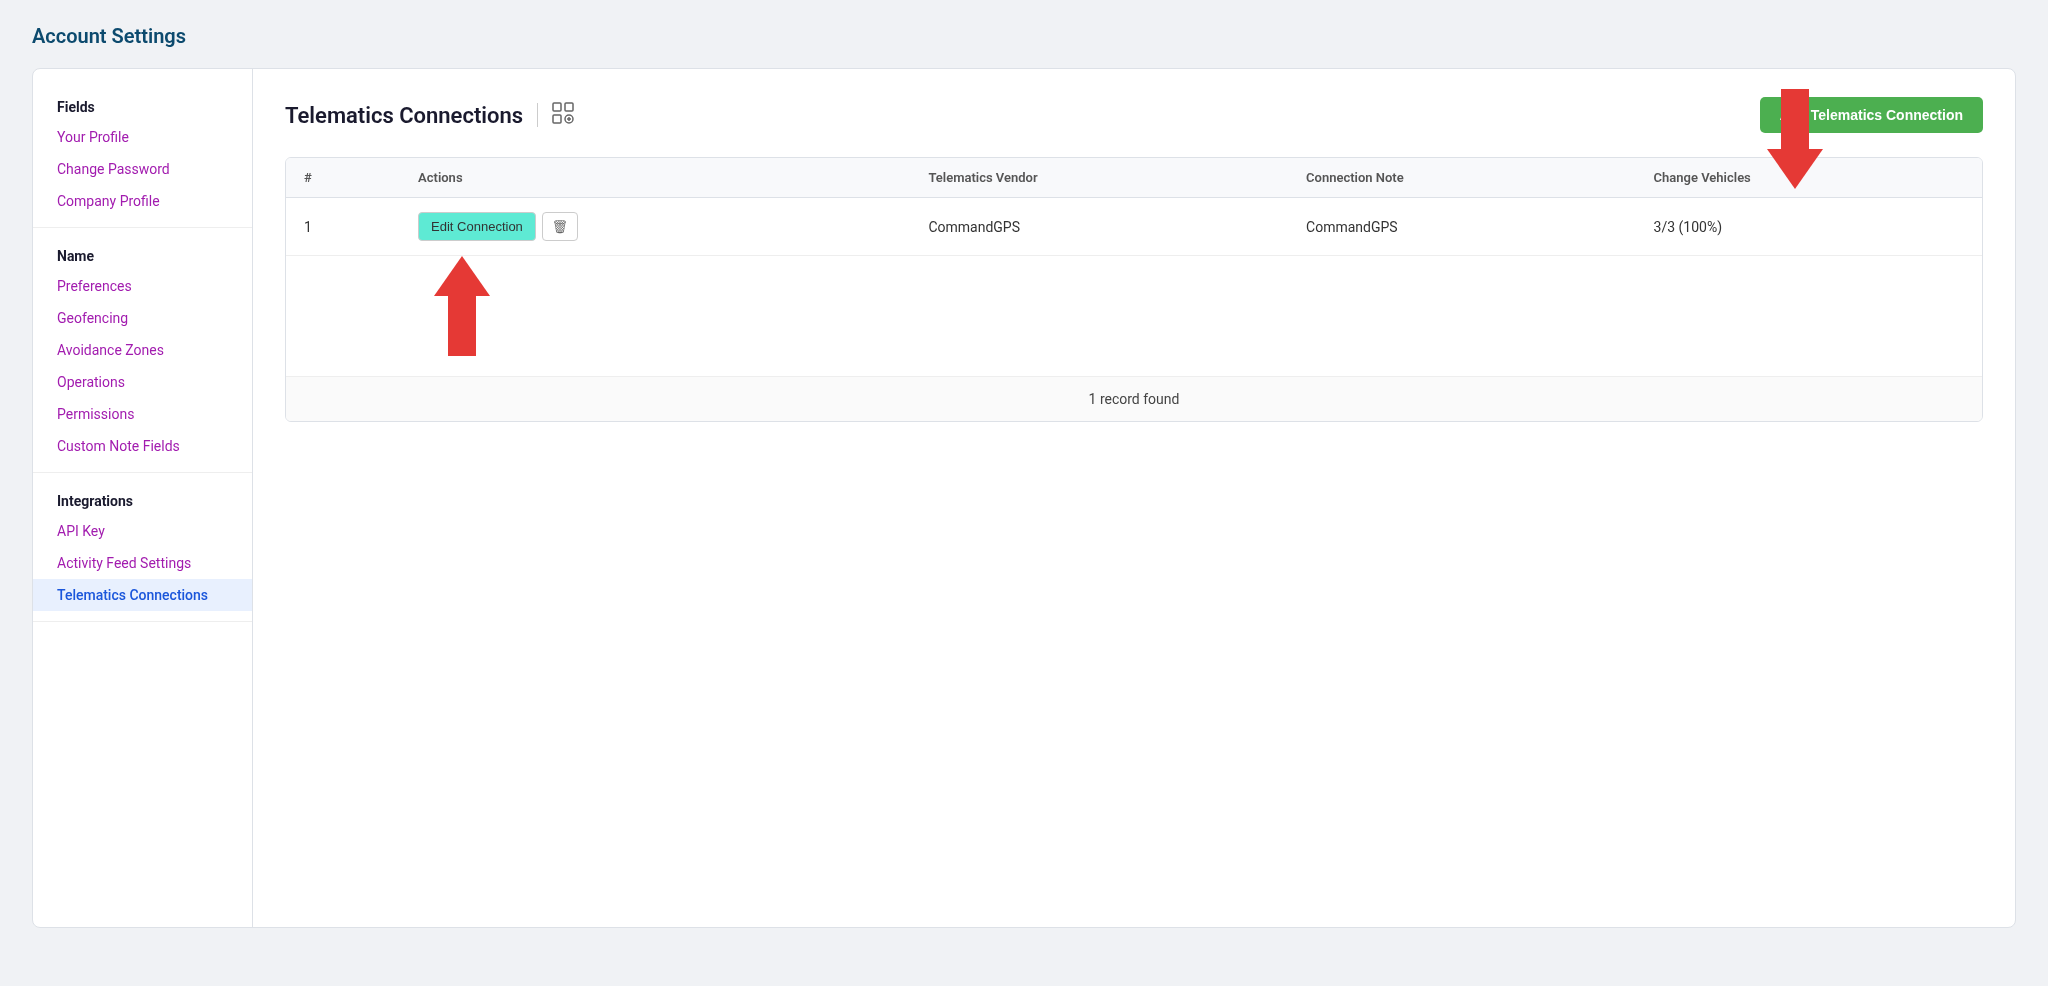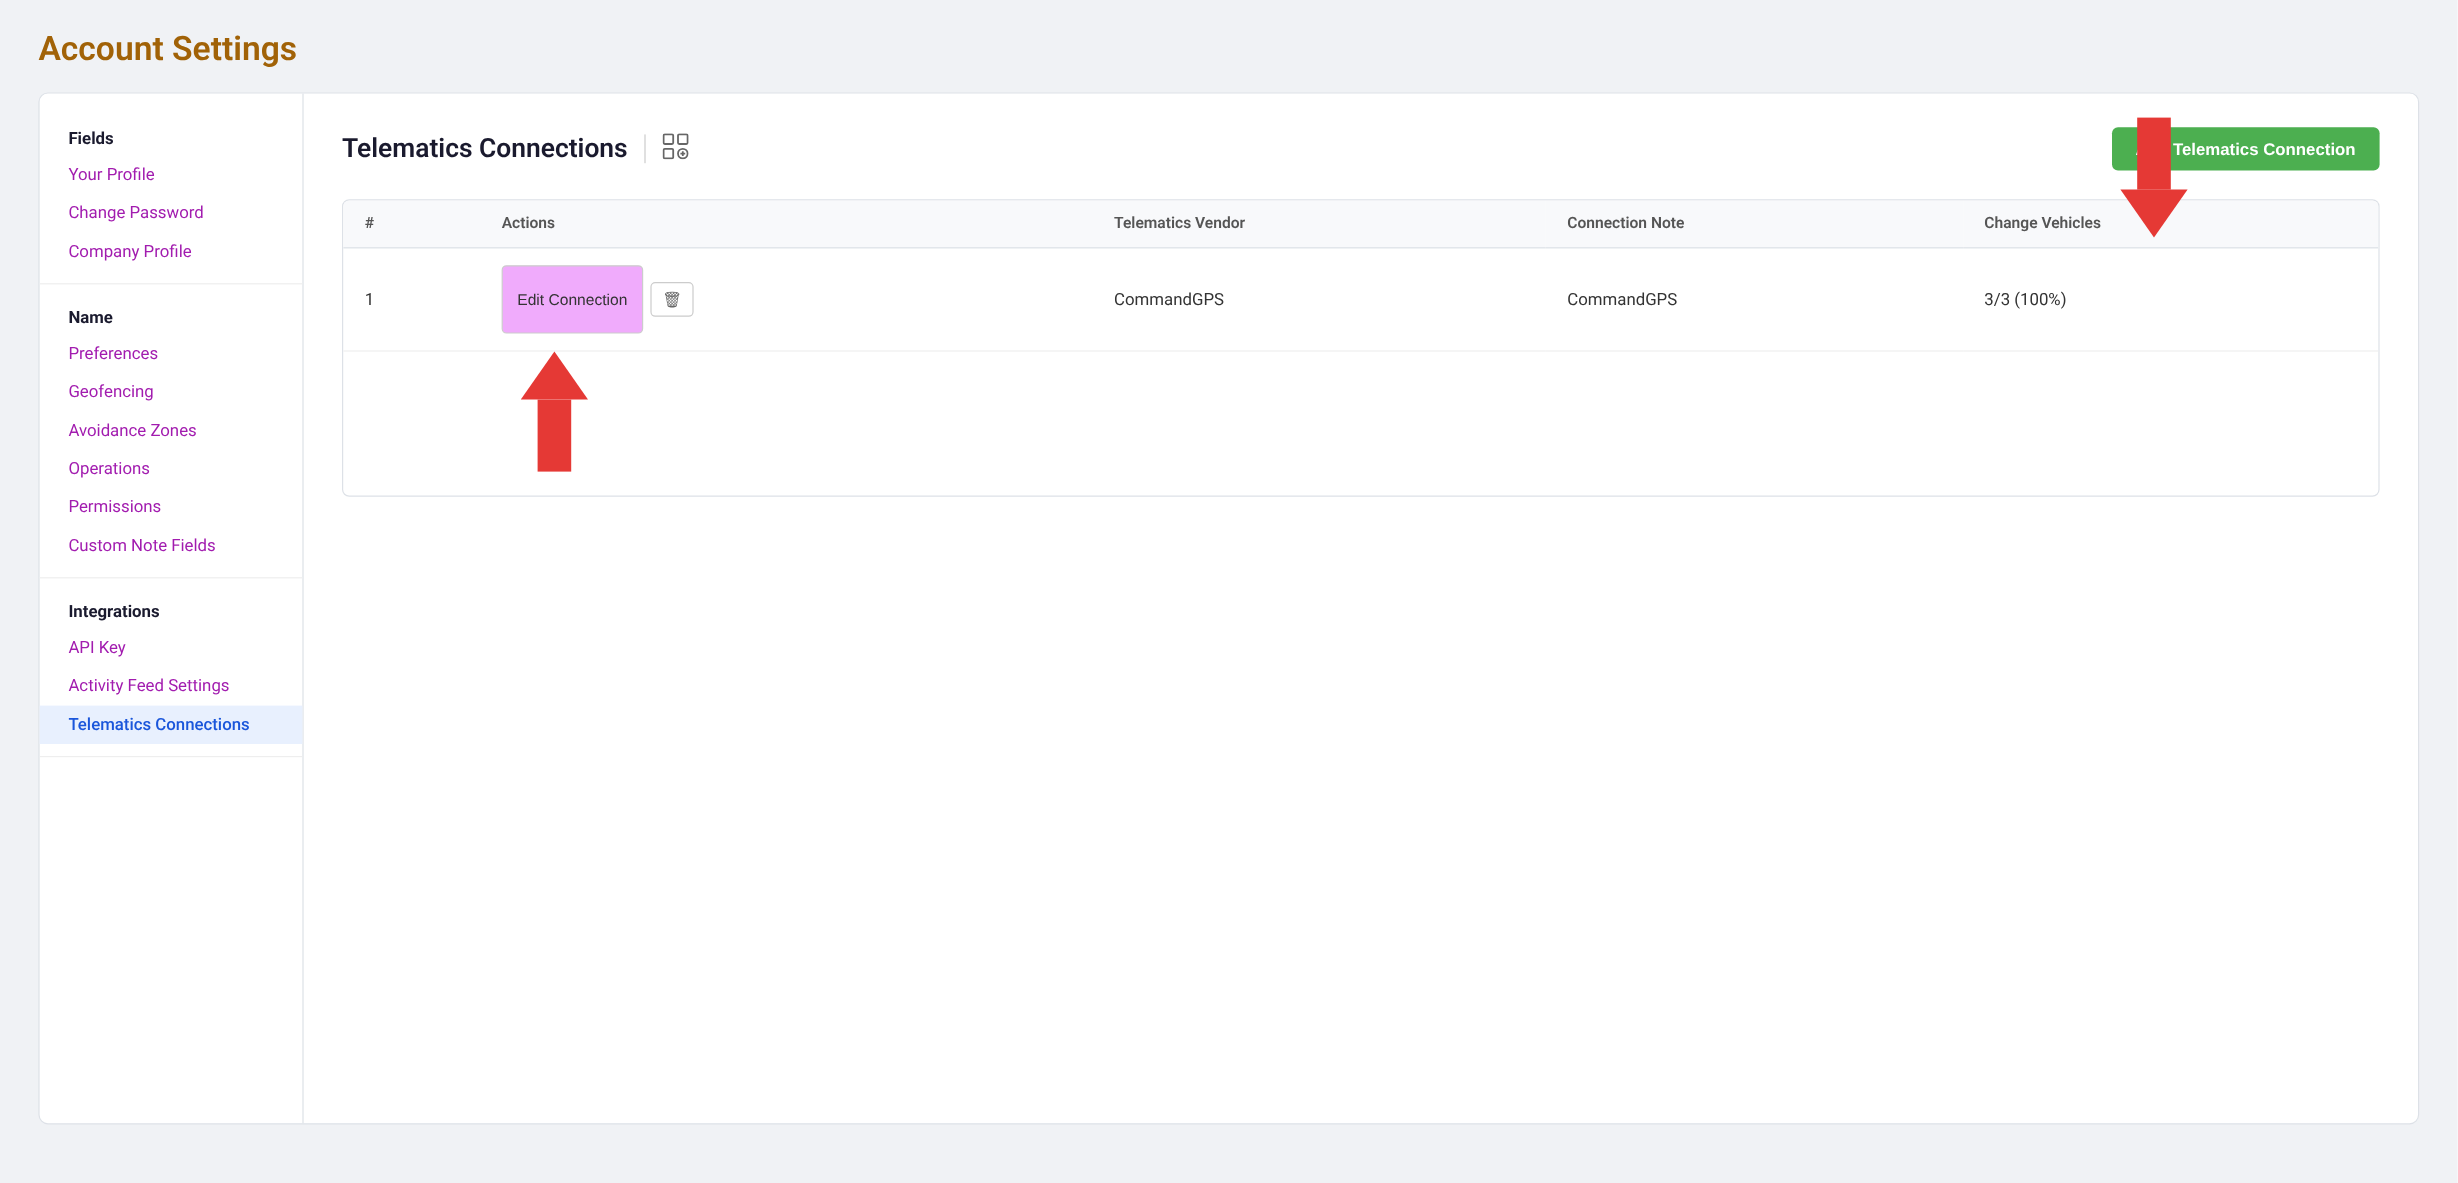--- a/index.html
+++ b/index.html
@@ -3,23 +3,23 @@
   <meta charset="utf-8">
   <style>
     * { box-sizing: border-box; margin: 0; padding: 0; }
     body {
       font-family: -apple-system, BlinkMacSystemFont, 'Segoe UI', Roboto, sans-serif;
       background: #f0f2f5;
       padding: 24px 32px;
       min-height: 986px;
     }
     .page-title {
-      font-size: 28px;
-      font-weight: 600;
-      color: #a16207;
+      font-size: 20px;
+      font-weight: 600;
+      color: #0c4a6e;
       margin-bottom: 20px;
     }
     .main-card {
       background: #fff;
       border-radius: 8px;
       border: 1px solid #dde1e7;
       display: flex;
       min-height: 860px;
     }
     
@@ -118,24 +118,24 @@
       font-size: 13px;
     }
     tbody tr {
       border-bottom: 1px solid #eee;
     }
     tbody td {
       padding: 14px 18px;
       color: #333;
     }
     .edit-btn {
-      background: #f0abfc;
+      background: #5eead4;
       border: 1px solid #ccc;
       border-radius: 4px;
-      padding: 20px 12px;
+      padding: 6px 12px;
       font-size: 13px;
       cursor: pointer;
       color: #333;
     }
     .delete-btn {
       background: #fff;
       border: 1px solid #ccc;
       border-radius: 4px;
       padding: 6px 9px;
       font-size: 13px;
@@ -259,15 +259,16 @@
           </tr>
         </tbody>
       </table>
 
       <div style="position:relative; height:120px;">
         <div style="position:absolute; left: 148px; top:0; display:flex; flex-direction:column; align-items:center;">
           <div style="width:28px; height:0; border-left:28px solid transparent; border-right:28px solid transparent; border-bottom:40px solid #e53935;"></div>
           <div style="width:28px; height:60px; background:#e53935;"></div>
         </div>
       </div>
+      <div class="record-count">1 record found</div>
     </div>
   </div>
 </div>
 
 </body></html>

